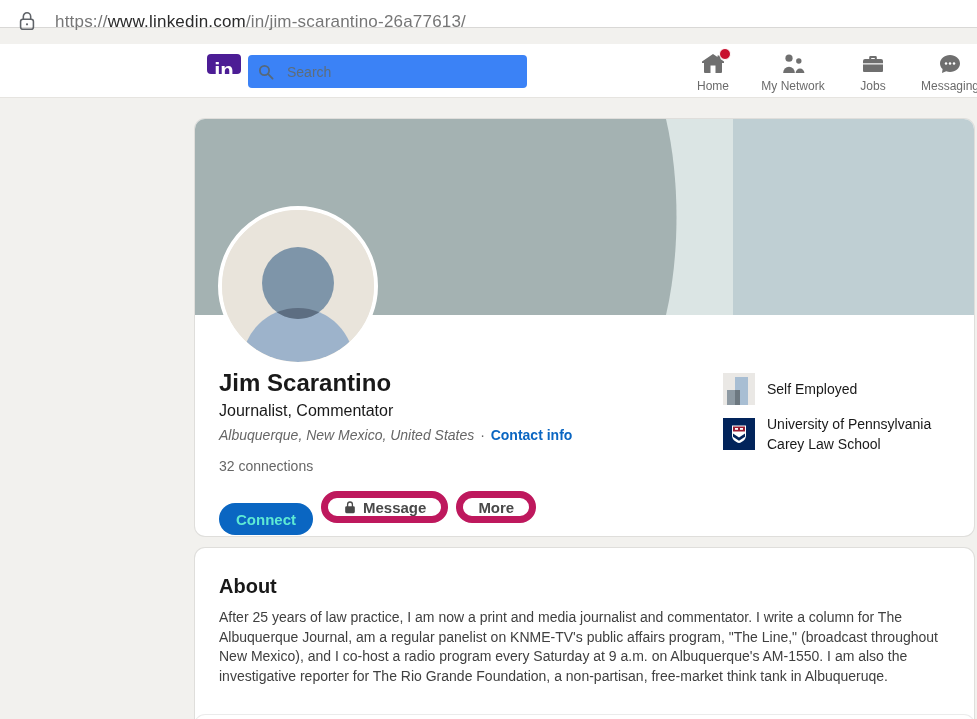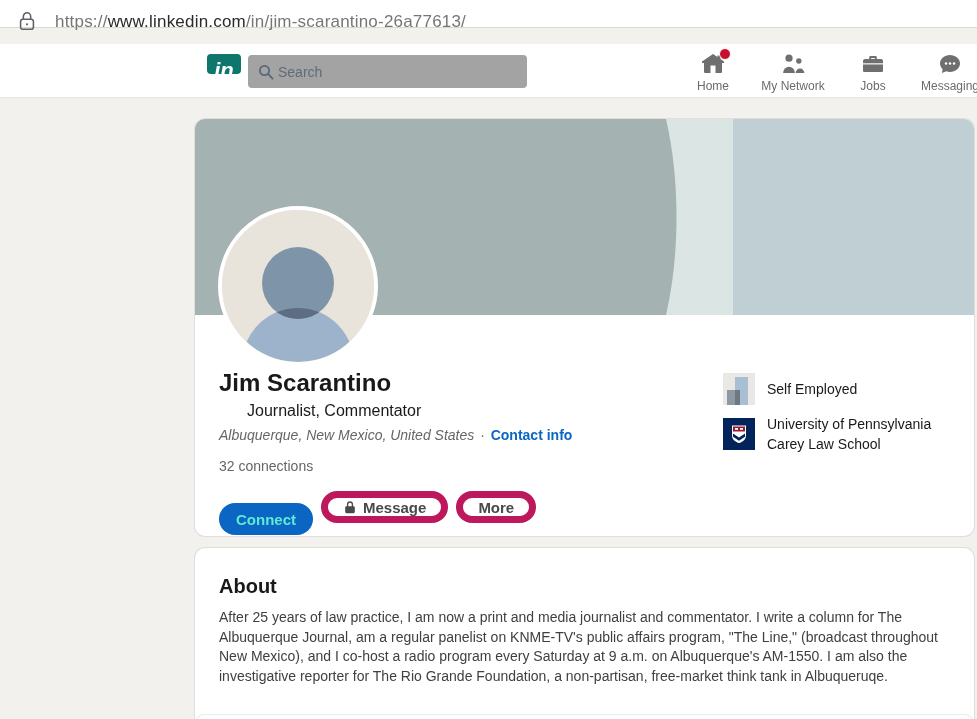--- a/index.html
+++ b/index.html
@@ -22,27 +22,27 @@
   .url .dim { color:#767676; }
   .url .domain { color:#2b2b2b; }
 
   
   .li-nav {
     position:absolute; top:44px; left:0; width:977px; height:54px;
     background:#ffffff; border-bottom:1px solid #e6e4e0;
   }
   .li-logo {
     position:absolute; left:207px; top:10px; width:34px; height:20px;
-    background:#0f766e; border-radius:4px; color:#fff;
-    font-weight:bold; font-size:22px; line-height:34px; text-align:center;font-style:italic;
+    background:#4c1d95; border-radius:4px; color:#fff;
+    font-weight:bold; font-size:22px; line-height:34px; text-align:center;
   }
   .search-box {
     position:absolute; left:248px; top:11px; width:279px; height:33px;
-    background:#a3a3a3; border-radius:4px;
-    display:flex; align-items:center; padding-left:10px; gap:4px;
+    background:#3b82f6; border-radius:4px;
+    display:flex; align-items:center; padding-left:10px; gap:13px;
   }
   .search-box input {
     border:none; outline:none; background:transparent;
     font-family:"Liberation Sans",sans-serif; font-size:14px; color:#1d2226; width:220px;
   }
   .search-box input::placeholder { color:#5e6d7a; }
   .nav-item {
     position:absolute; top:8px; width:80px; height:44px;
     display:flex; flex-direction:column; align-items:center; cursor:pointer;
   }
@@ -60,21 +60,21 @@
   }
   .profile-card { top:119px; height:417px; }
   .cover { position:absolute; top:0; left:0; width:779px; height:196px;
            border-radius:10px 10px 0 0; overflow:hidden; }
   .avatar {
     position:absolute; left:23px; top:87px; width:160px; height:160px;
     border-radius:50%; border:4px solid #fff; overflow:hidden; background:#e9e4db;
   }
   .p-info { position:absolute; left:24px; top:250px; }
   .p-name { font-size:24px; font-weight:600; color:#191919; }
-  .p-headline { font-size:16px; color:#191919; margin-top:5px;margin-left:28px; }
+  .p-headline { font-size:16px; color:#191919; margin-top:5px; }
   .p-locrow { font-size:14px; margin-top:7px; }
   .p-loc { color:#666666;font-style:italic; }
   .p-sep { color:#666666; padding:0 2px; }
   .p-contact { color:#0a66c2; font-weight:bold; text-decoration:none; cursor:pointer; }
   .p-conn { font-size:14px; color:#666666; margin-top:15px; }
   .btn-row { display:flex; gap:8px; margin-top:17px; }
   .btn { height:32px; border-radius:16px; font-family:"Liberation Sans",sans-serif;
          font-size:15px; font-weight:bold; display:inline-flex; align-items:center;
          cursor:pointer; }
   .btn-primary { background:#0a66c2; color:#5eead4; border:none; padding:8px 17px;margin-top:12px; }

